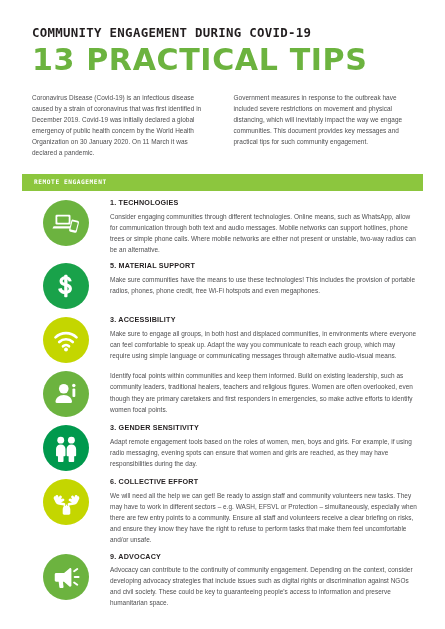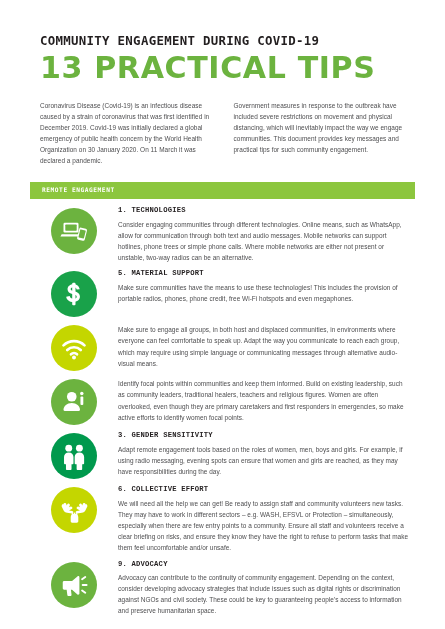--- a/index.html
+++ b/index.html
@@ -6,21 +6,21 @@
   html, body {
     width: 445px; height: 629px;
     background: #ffffff;
     font-family: "Liberation Sans", sans-serif;
     overflow: hidden;
   }
   .page {
     position: relative;
     width: 445px; height: 629px;
     background: #ffffff;
-    padding: 8px;
+    padding: 0;
   }
 
   
   .header { padding: 26px 30px 0 32px; }
   .kicker {
     font-family: "DejaVu Sans Mono", monospace;
     font-size: 12.4px;
     font-weight: 700;
     letter-spacing: 0.3px;
     color: #231f20;
@@ -87,21 +87,21 @@
     width: 46px; height: 46px;
     border-radius: 50%;
     display: flex;
     align-items: center;
     justify-content: center;
     flex: 0 0 auto;
   }
   .badge svg { display: block; }
   .tip-body { flex: 1 1 auto; padding-right: 6px; }
   .tip-title {
-    font-family: Liberation Mono, monospace;
+    font-family: Liberation Sans, sans-serif;
     font-size: 7.2px;
     font-weight: 700;
     letter-spacing: 0.2px;
     color: #231f20;
     margin-bottom: 3.5px;
     line-height: 1.1;
   }
   .tip-text {
     font-size: 6.45px;
     line-height: 1.73;
@@ -174,20 +174,21 @@
             <g fill="none" stroke="#ffffff" stroke-width="3.6" stroke-linecap="round">
               <path d="M6 16.5c7.7-7.4 20.3-7.4 28 0"></path>
               <path d="M11 22.6c5-4.8 13-4.8 18 0"></path>
               <path d="M16 28.4c2.3-2.2 5.7-2.2 8 0"></path>
             </g>
             <circle cx="20" cy="32.6" r="2.6" fill="#ffffff"></circle>
           </svg>
         </div>
       </div>
       <div class="tip-body">
+        <div class="tip-title">3. ACCESSIBILITY</div>
         <div class="tip-text">Make sure to engage all groups, in both host and displaced communities, in environments where everyone can feel comfortable to speak up. Adapt the way you communicate to reach each group, which may require using simple language or communicating messages through alternative audio-visual means.</div>
       </div>
     </div>
 
     <div class="tip">
       <div class="tip-icon-cell">
         <div class="badge" style="background:#6cb33f">
           <svg width="30" height="30" viewBox="0 0 40 40" aria-hidden="true">
             <g fill="#ffffff">
               <circle cx="17" cy="13" r="6.4"></circle>

